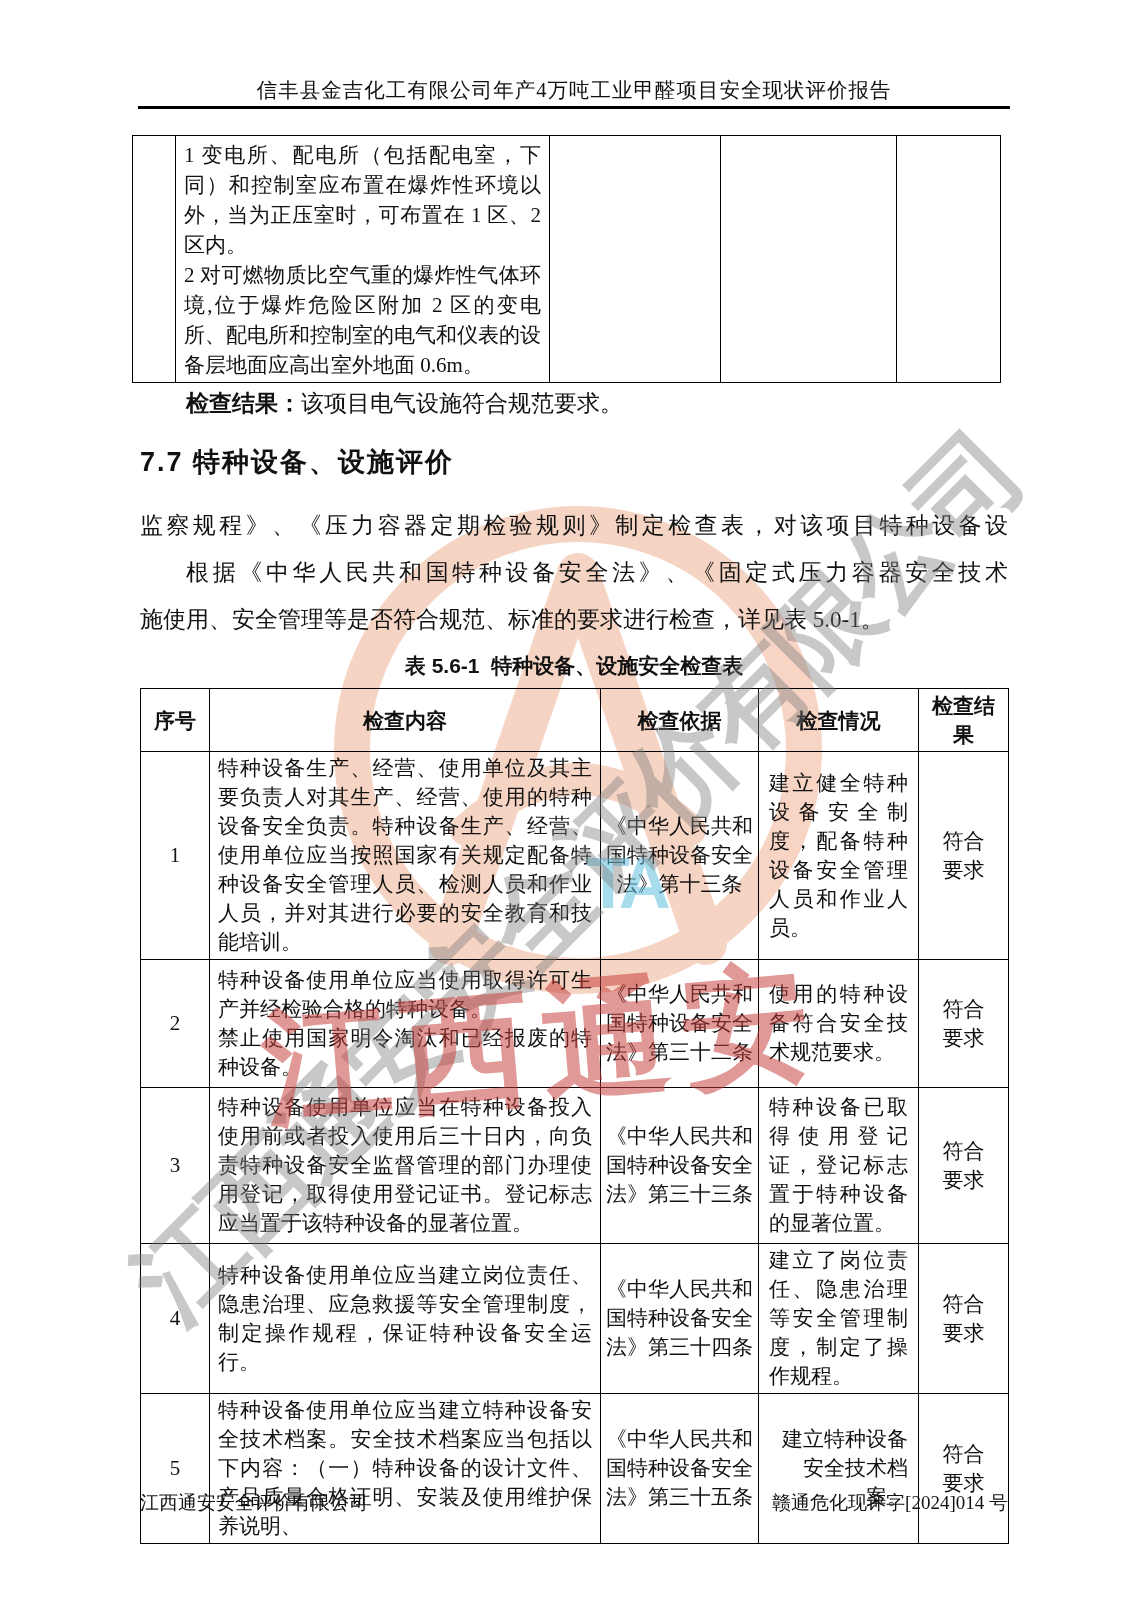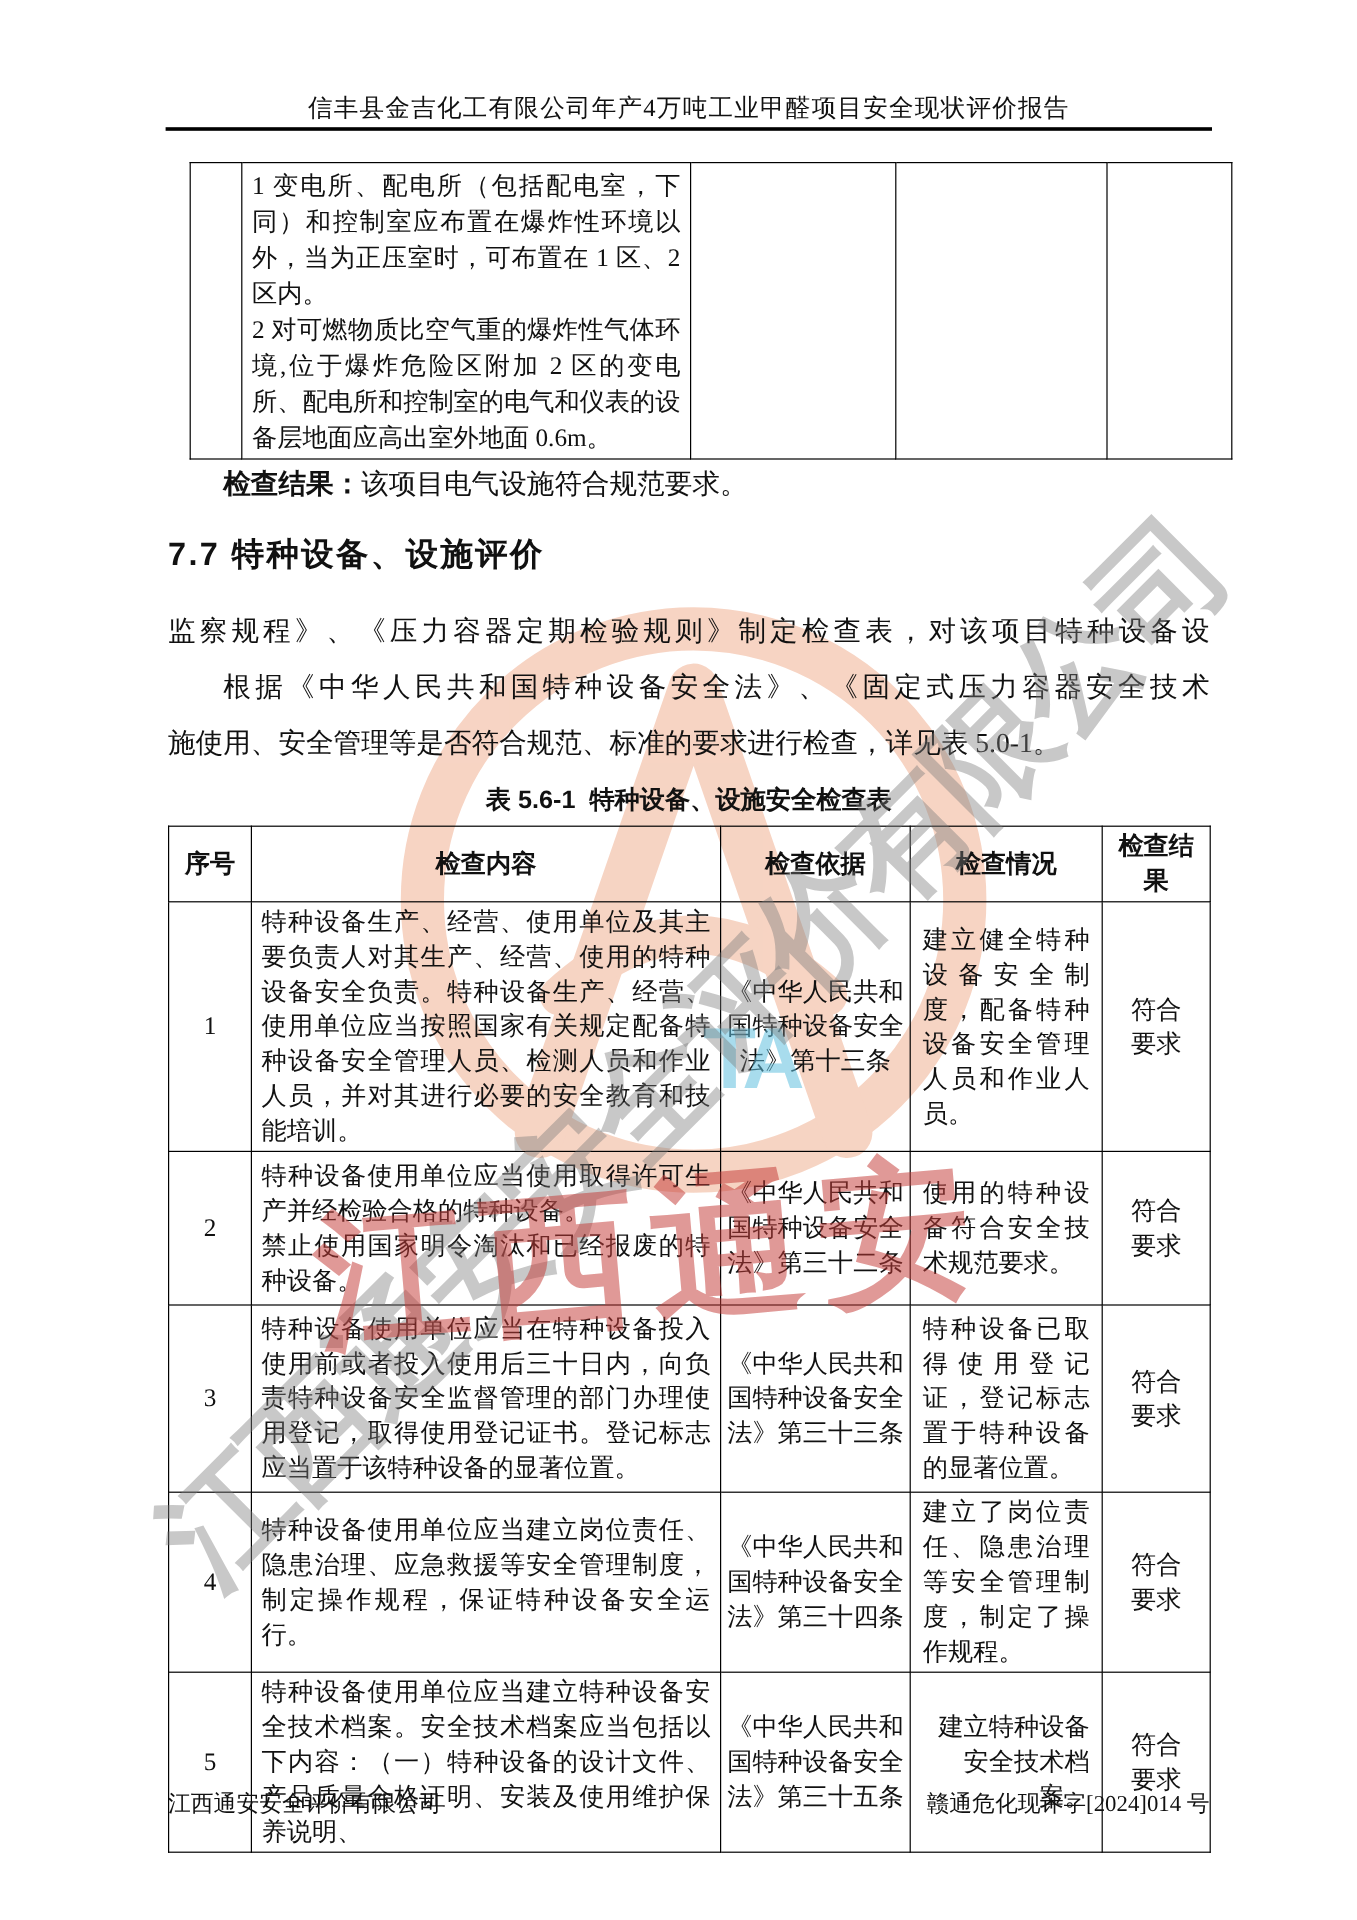--- a/index.html
+++ b/index.html
@@ -16,21 +16,21 @@
   }
   .header-rule{
     position:absolute;left:138px;top:106px;width:872px;height:3px;background:#000;
   }
   
   table.grid{border-collapse:collapse;table-layout:fixed;}
   table.grid td,table.grid th{
     border:1.5px solid #000;padding:2px 8px;vertical-align:middle;
     font-size:21px;line-height:29px;word-break:break-all;
   }
-  .top-table{position:absolute;left:158px;top:135px;width:868px;height:245px;}
+  .top-table{position:absolute;left:132px;top:135px;width:868px;height:245px;}
   .top-table td.cellcontent{text-align:justify;text-justify:inter-character;
     white-space:pre-line;font-size:21px;line-height:30px;vertical-align:top;padding-top:4px;}
   .main-table{position:absolute;left:140px;top:688px;width:868px;}
   .main-table th{
     font-family:"Liberation Sans","DejaVu Sans",sans-serif;
     font-weight:bold;font-size:21px;text-align:center;height:44px;
   }
   .main-table tr.r1 td{height:176px;}
   .main-table tr.r2 td{height:123px;}
   .main-table tr.r3 td{height:151px;}

